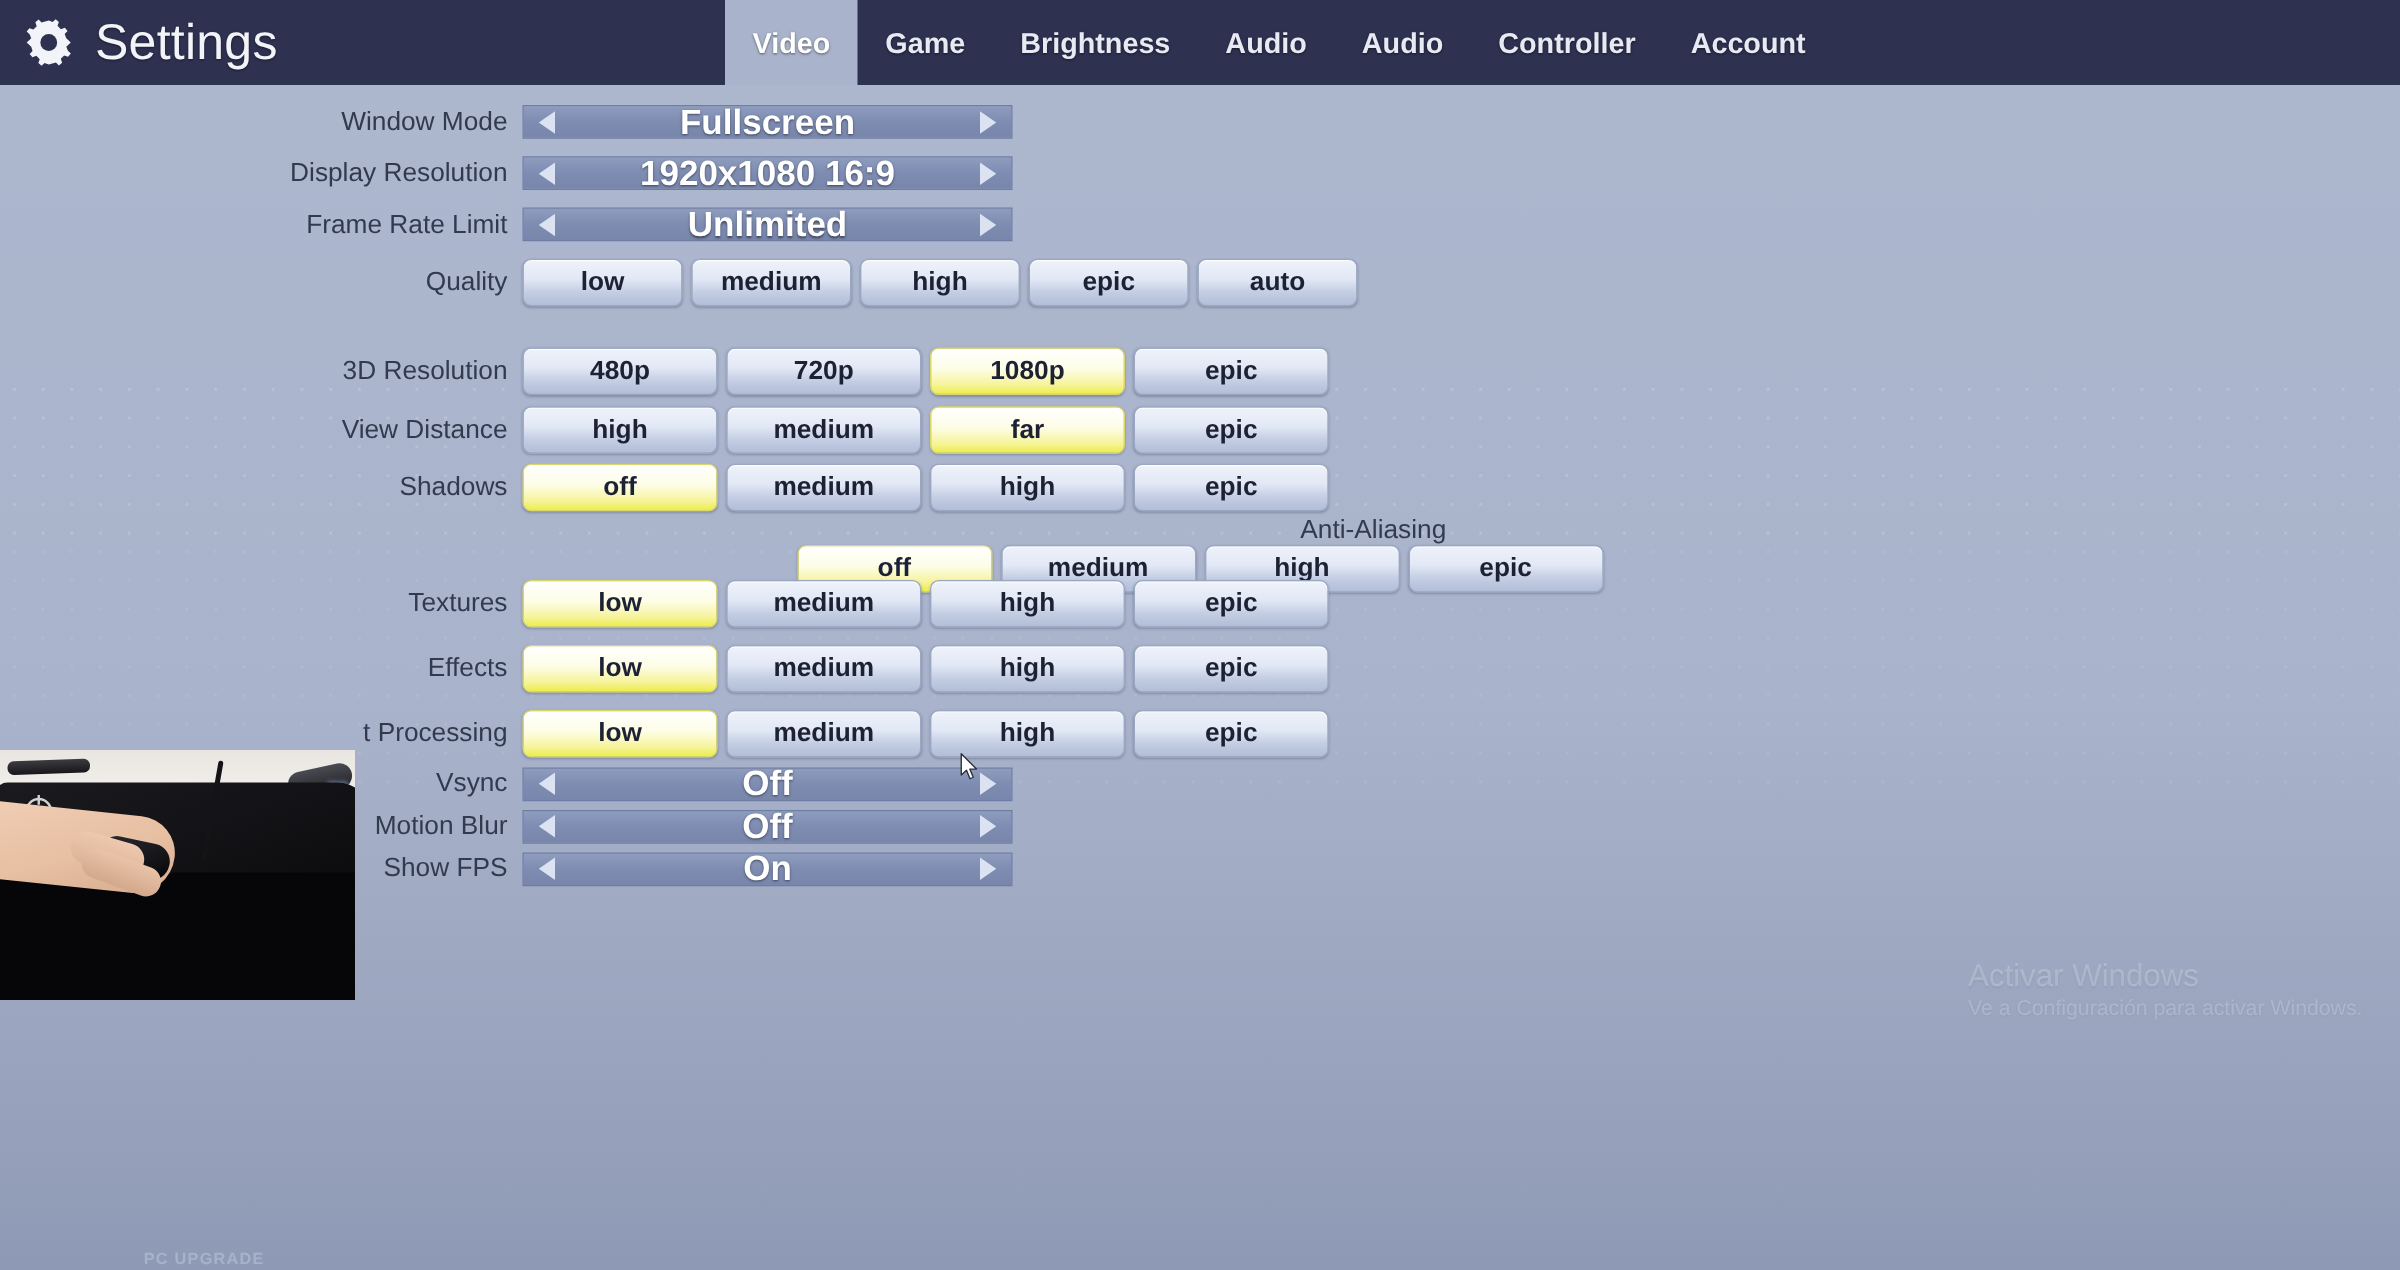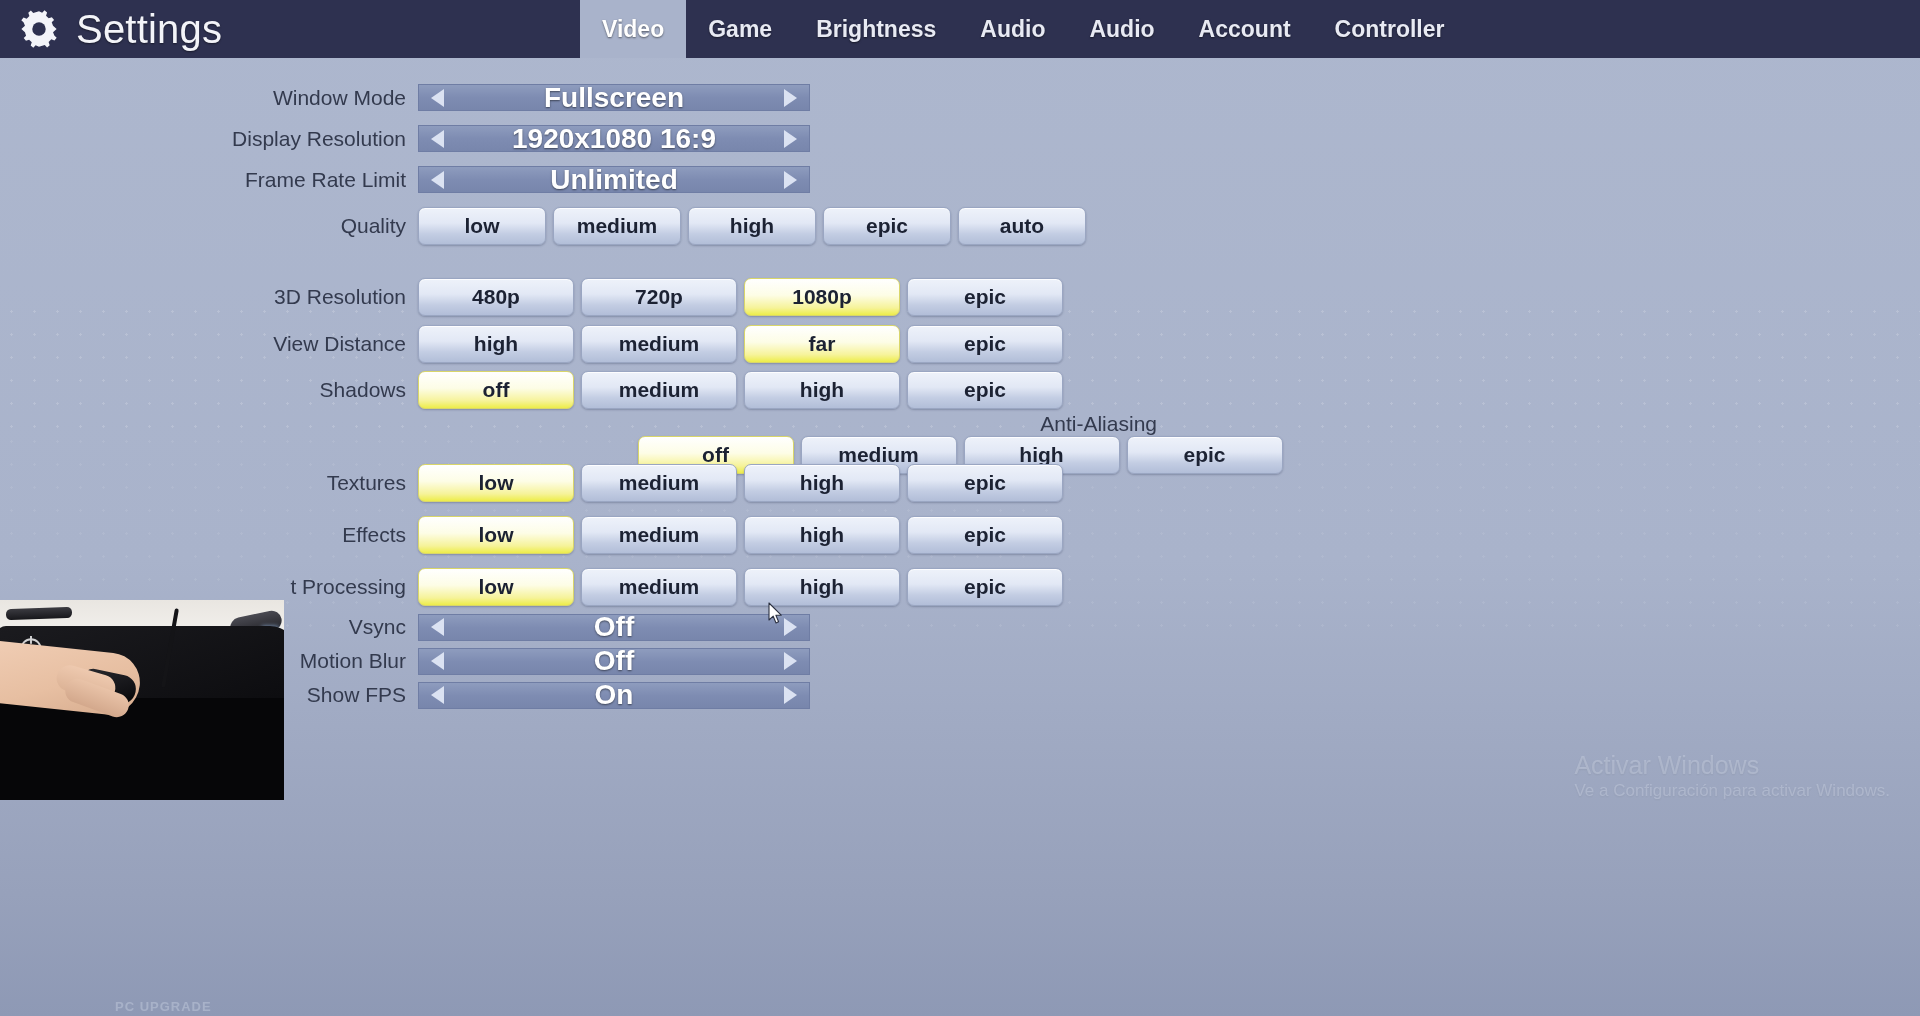--- a/index.html
+++ b/index.html
@@ -20,21 +20,21 @@
   .dots{
     position:absolute;left:0;right:0;top:300px;height:130px;
     background-image:radial-gradient(circle, rgba(255,255,255,0.30) 1.1px, transparent 1.2px);
     background-size:23px 23px;
     opacity:.55;pointer-events:none;
   }
   .dots.d2{top:430px;height:200px;opacity:.28;}
 
   
   .header{
-    position:absolute;left:0;top:0;width:1920px;height:58px;
+    position:absolute;left:0;top:0;width:1920px;height:68px;
     background:#2e3150;
     display:flex;align-items:stretch;
   }
   .brand{
     display:flex;align-items:center;gap:16px;
     padding-left:18px;width:580px;box-sizing:border-box;
   }
   .gear{width:42px;height:42px;flex:0 0 auto;display:block;}
   .brand-title{
     color:#f3f4f9;font-size:40px;font-weight:400;letter-spacing:.2px;
@@ -123,21 +123,21 @@
     background:linear-gradient(150deg,#2a2a2f 0%,#111114 70%,#000 100%);transform:rotate(12deg);}
   .wc-cable{position:absolute;left:168px;top:8px;width:4px;height:80px;
     background:#141417;border-radius:2px;transform:rotate(10deg);}
   .wc-light{position:absolute;right:6px;top:26px;width:16px;height:42px;
     background:linear-gradient(180deg,#9fc2f0,#6b8fd0);opacity:.75;filter:blur(2px);}
   .wc-obj{position:absolute;right:2px;top:14px;width:52px;height:20px;border-radius:10px;
     background:linear-gradient(180deg,#4a4a52,#232328);transform:rotate(-12deg);}
 
   
   .watermark{
-    position:absolute;right:30px;bottom:214px;text-align:left;
+    position:absolute;right:30px;bottom:198px;text-align:left;
     color:rgba(226,232,244,.30);pointer-events:none;user-select:none;
     text-shadow:0 1px 2px rgba(0,0,0,.06);
   }
   .wm1{font-size:25px;line-height:30px;}
   .wm2{font-size:17px;line-height:22px;}
   .pcupgrade{
     position:absolute;left:115px;bottom:2px;
     font-size:13px;font-weight:bold;letter-spacing:1px;
     color:rgba(235,240,250,.28);user-select:none;pointer-events:none;
   }
@@ -160,22 +160,22 @@
         <circle cx="50" cy="50" r="16" fill="#2e3150"></circle>
       </svg>
       <span class="brand-title">Settings</span>
     </div>
     <div class="tabs">
       <div class="tab active">Video</div>
       <div class="tab">Game</div>
       <div class="tab">Brightness</div>
       <div class="tab">Audio</div>
       <div class="tab">Audio</div>
+      <div class="tab">Controller</div>
       <div class="tab">Account</div>
-      <div class="tab">Controller</div>
     </div>
   </div>
 
   <div class="rows">
 
     <div class="row">
       <div class="label">Window Mode</div>
       <div class="selector">
         <span class="arrow left"></span>
         <span class="val">Fullscreen</span>

